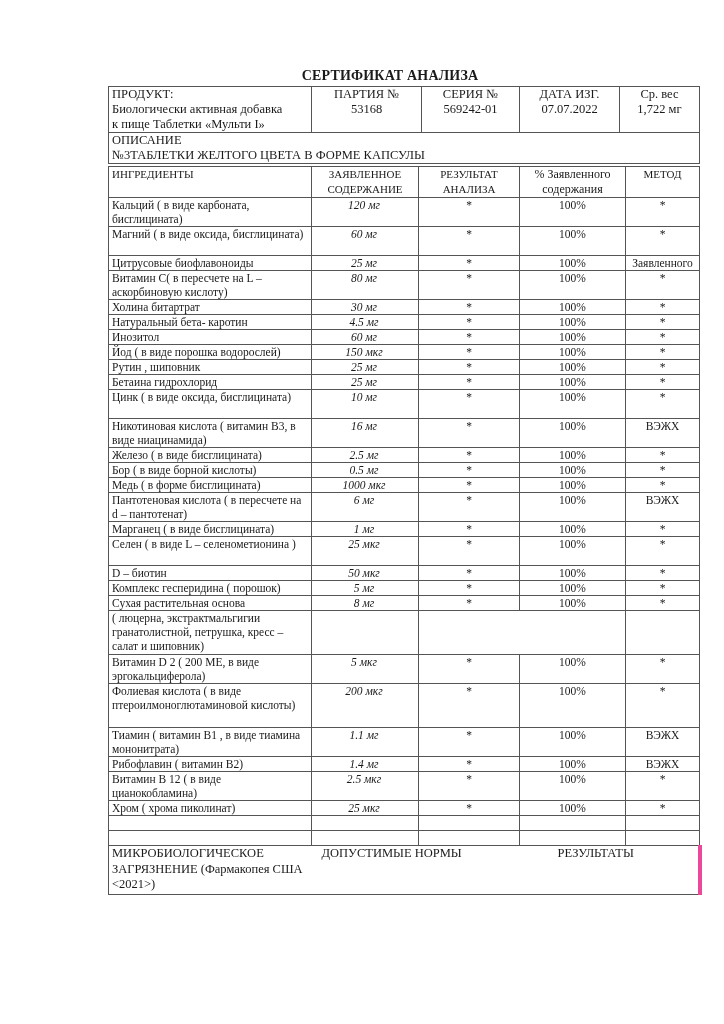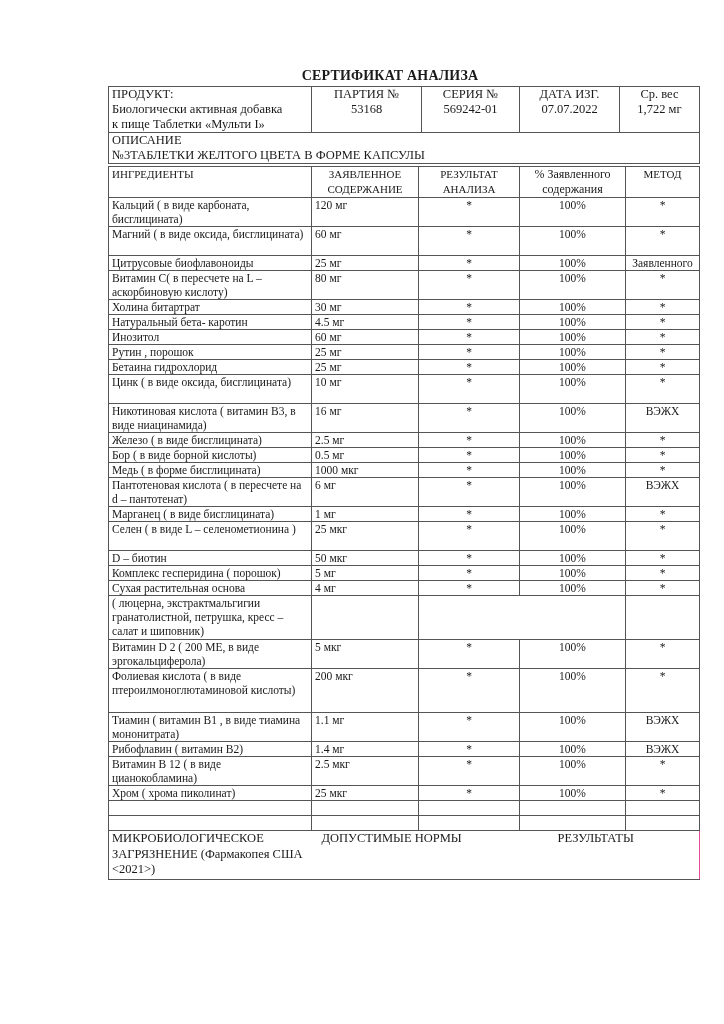--- a/index.html
+++ b/index.html
@@ -6,28 +6,28 @@
   body { width: 724px; height: 1024px; position: relative; overflow: hidden;
          font-family: "Liberation Serif", serif; color: #1a1a1a; }
   .title { position: absolute; left: 0; width: 780px; top: 68px; text-align: center;
            font-weight: bold; font-size: 14px; letter-spacing: 0.2px; }
   table { border-collapse: collapse; position: absolute; left: 108px; width: 591px;
           table-layout: fixed; font-size: 11.5px; line-height: 14px; }
   td { border: 1px solid #555; padding: 0 3px; vertical-align: top; overflow: hidden; }
   #top-table { top: 86px; }
   #top-table td { font-size: 12.5px; line-height: 15px; }
   .c { text-align: center; }
-  .r { text-align: left; padding-right: 5px; }
+  .r { text-align: center; padding-right: 5px; font-style: italic; }
   .hdr td { font-size: 11px; line-height: 15px; }
   #ing-table { top: 166px; }
   #ing-table tr.one td { height: 13.5px; }
   #ing-table tr.two td { height: 28px; }
   #ing-table tr.three td { height: 43px; }
   #ing-table tr.empty td { height: 14px; }
-  .micro td { font-size: 12.5px; line-height: 15.5px; height: 48px; border-right: 1px solid #ec4899; }
+  .micro td { font-size: 12.5px; line-height: 15.5px; height: 48px; border-right: 4px solid #ec4899; }
   .micro td.mid, .micro td.lft { border-right: none; }
   .micro td.mid, .micro td.rgt { border-left: none; }
 </style>
 </head>
 <body>
 
 <div class="title">СЕРТИФИКАТ АНАЛИЗА</div>
 
 <table id="top-table">
   <colgroup>
@@ -140,21 +140,28 @@
         <td class="c">*</td>
       </tr>
       <tr class="one">
         <td>Инозитол</td>
         <td class="r">60 мг</td>
         <td class="c">*</td>
         <td class="c">100%</td>
         <td class="c">*</td>
       </tr>
       <tr class="one">
-        <td>Рутин , порошок</td>
+        <td>Йод ( в виде порошка водорослей)</td>
+        <td class="r">150 мкг</td>
+        <td class="c">*</td>
+        <td class="c">100%</td>
+        <td class="c">*</td>
+      </tr>
+      <tr class="one">
+        <td>Рутин , шиповник</td>
         <td class="r">25 мг</td>
         <td class="c">*</td>
         <td class="c">100%</td>
         <td class="c">*</td>
       </tr>
       <tr class="one">
         <td>Бетаина гидрохлорид</td>
         <td class="r">25 мг</td>
         <td class="c">*</td>
         <td class="c">100%</td>
@@ -225,21 +232,21 @@
       </tr>
       <tr class="one">
         <td>Комплекс гесперидина ( порошок)</td>
         <td class="r">5 мг</td>
         <td class="c">*</td>
         <td class="c">100%</td>
         <td class="c">*</td>
       </tr>
       <tr class="one">
         <td>Сухая растительная основа</td>
-        <td class="r">4 мг</td>
+        <td class="r">8 мг</td>
         <td class="c">*</td>
         <td class="c">100%</td>
         <td class="c">*</td>
       </tr>
       <tr class="three">
         <td>( люцерна, экстрактмальгигии гранатолистной, петрушка, кресс – салат и шиповник)</td>
         <td class="r"></td>
         <td class="c" colspan="2"></td>
         <td class="c"></td>
       </tr>

